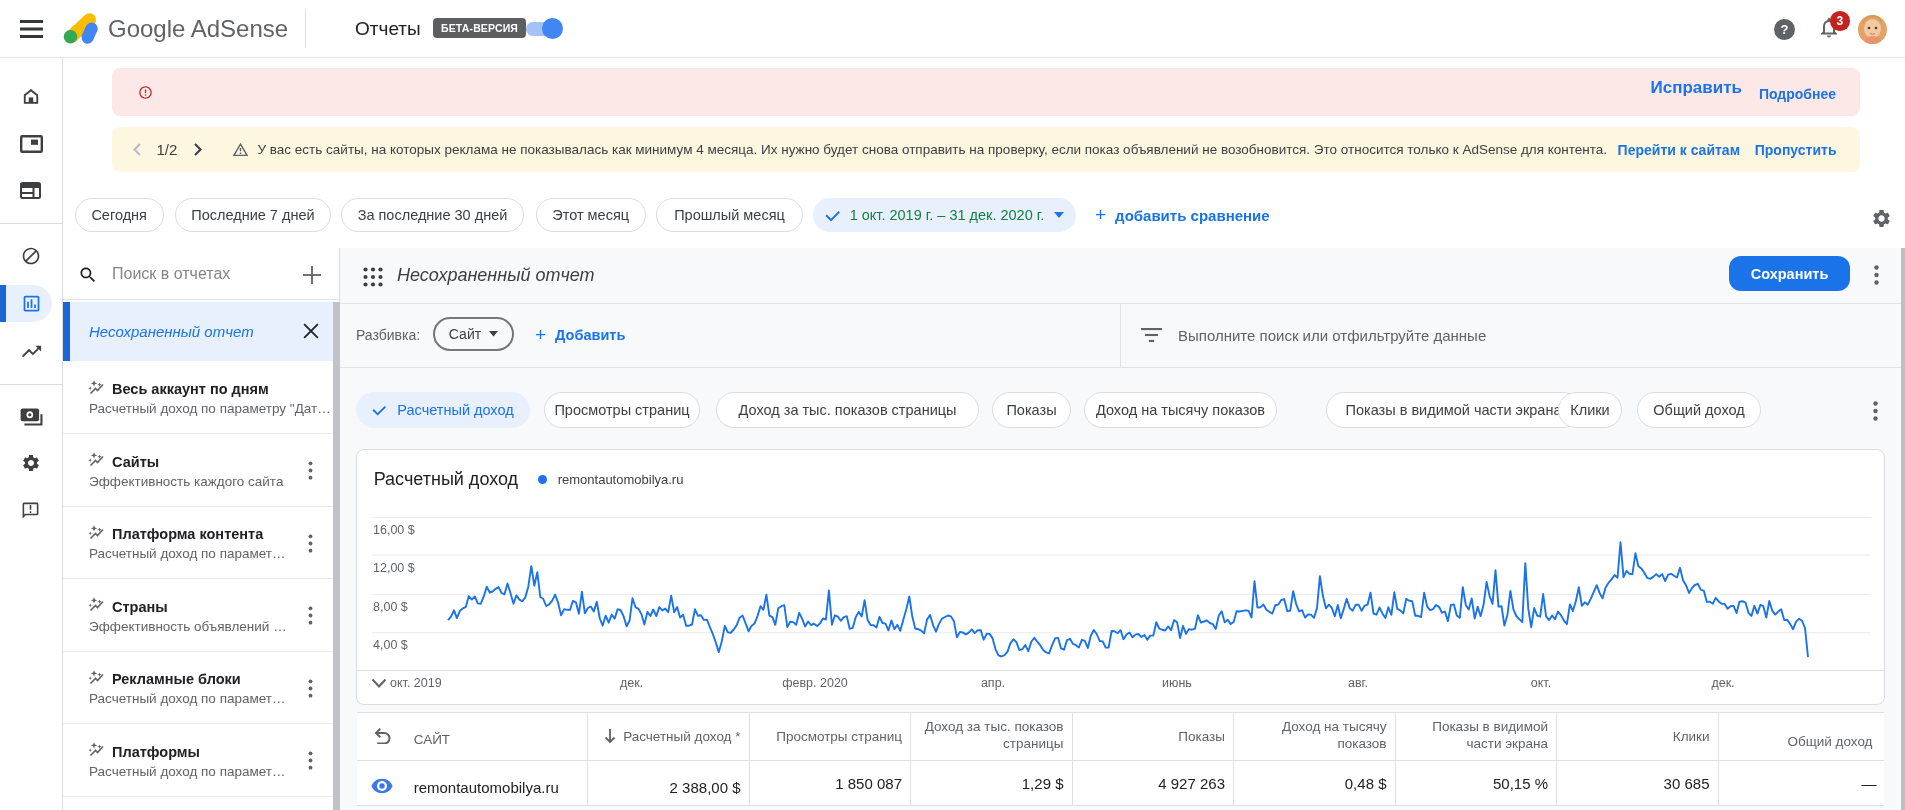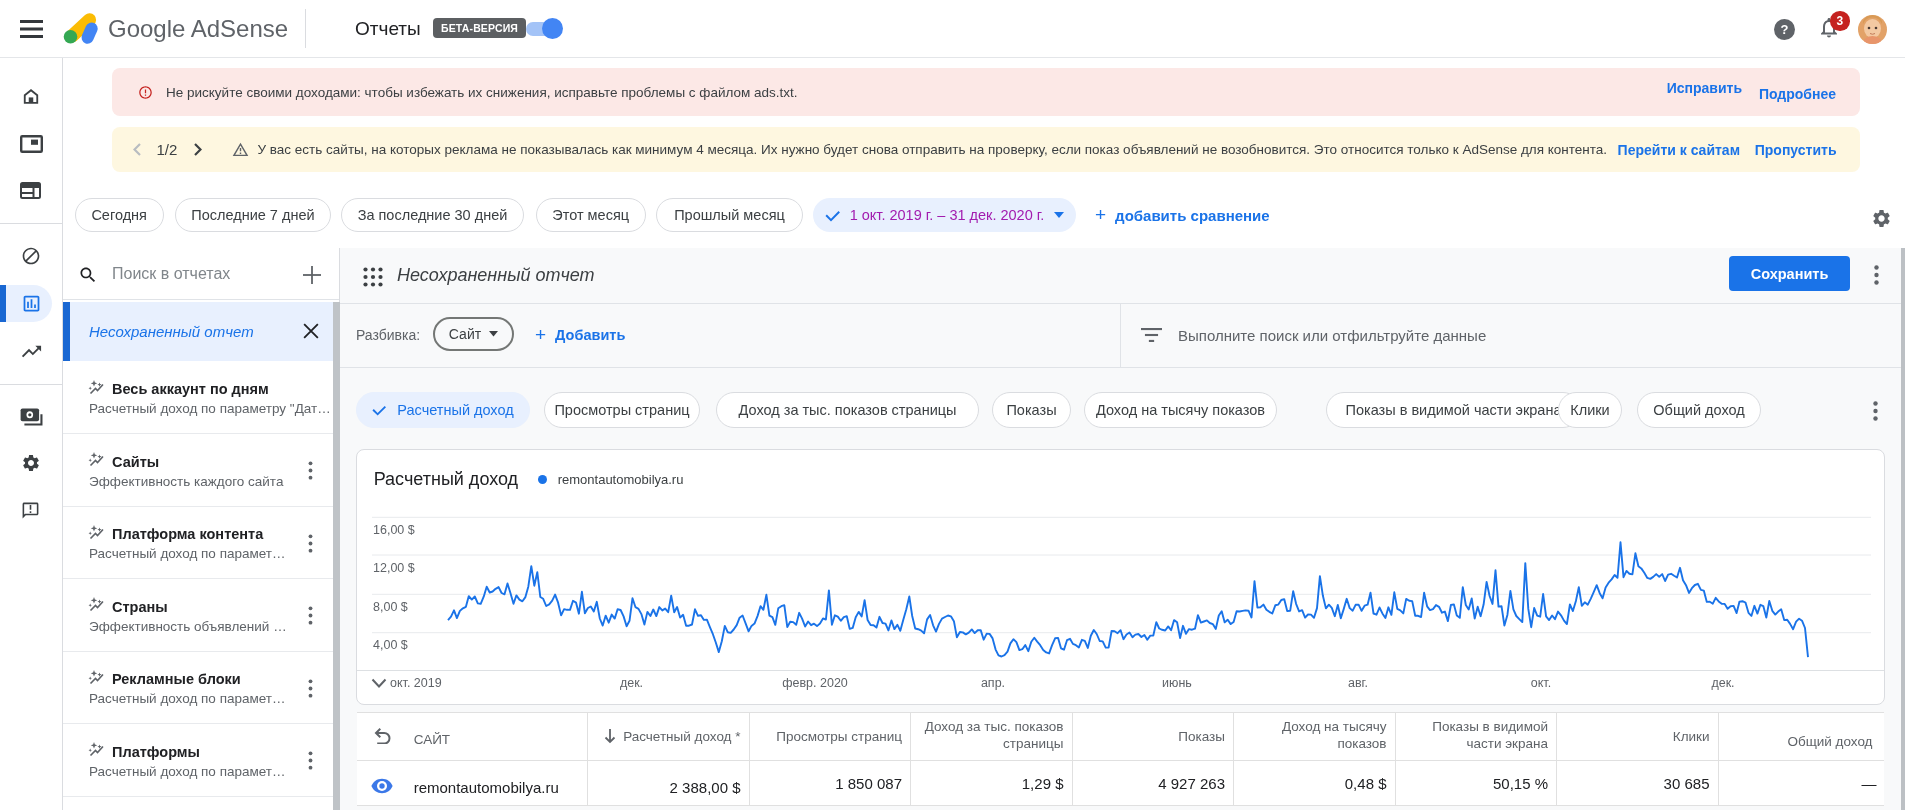--- a/index.html
+++ b/index.html
@@ -122,22 +122,21 @@
       <path fill="#3c4043" d="M20 2H4c-1.1 0-2 .9-2 2v18l4-4h14c1.1 0 2-.9 2-2V4c0-1.1-.9-2-2-2zm0 14H5.17L4 17.17V4h16v12zM11 5h2v6h-2zm0 8h2v2h-2z"></path>
     </svg>
 </div>
 
 <div class="abs" style="left:63px;top:58px;width:1842px;height:123px;background:#fff;">
 
   <div class="abs" style="left:49px;top:10px;width:1748px;height:48px;background:#fce8e6;border-radius:8px;">
     <svg class="abs" style="left:26px;top:16.5px" width="15" height="15" viewBox="0 0 24 24">
         <path fill="#c5221f" d="M12 2C6.48 2 2 6.48 2 12s4.48 10 10 10 10-4.48 10-10S17.52 2 12 2zm0 18c-4.41 0-8-3.59-8-8s3.59-8 8-8 8 3.59 8 8-3.59 8-8 8zm-1-13h2v6h-2zm0 8h2v2h-2z"></path>
       </svg>
-    <div class="abs ctr" style="left:54px;top:0;height:48px;font-size:13.5px;color:#3c4043;">Не рискуйте своими доходами: чтобы избежать их снижения, исправьте проблемы с файлом ads.txt.</div>
-    <div class="abs ctr lnk" style="right:118px;top:0;height:40px;font-size:14px;">Исправить</div>
+    <div class="abs ctr lnk" style="right:118px;top:0;height:40px;font-size:17px;">Исправить</div>
     <div class="abs ctr lnk" style="right:24px;top:0;height:52px;font-size:14px;">Подробнее</div>
   </div>
 
   <div class="abs" style="left:48.5px;top:69px;width:1748px;height:45px;background:#fef7e0;border-radius:8px;">
     <svg class="abs" style="left:120px;top:14.5px" width="17" height="16" viewBox="0 0 24 22">
         <path fill="#5f6368" d="M12 4.6 19.53 17.6H4.47L12 4.6 M12 .6 1 19.6h22L12 .6z M13 14.6h-2v2h2v-2z M13 8.1h-2v4.5h2V8.1z"></path>
       </svg>
     <svg class="abs" style="left:21px;top:16px" width="8" height="13" viewBox="0 0 8 13">
         <path fill="none" stroke="#b8bcc1" stroke-width="2.2" d="M7 1 1.5 6.5 7 12"></path>
       </svg>
@@ -151,21 +150,21 @@
   </div>
   <div class="abs" style="left:0;top:122.5px;width:1842px;height:1px;background:#e0e3e7;"></div>
 </div>
 
 <div class="abs" style="left:63px;top:181px;width:1842px;height:67px;background:#fff;">
   <div class="abs ctr datechip" style="left:11.7px;top:17px;width:89px;">Сегодня</div>
   <div class="abs ctr datechip" style="left:111.7px;top:17px;width:156.5px;">Последние 7 дней</div>
   <div class="abs ctr datechip" style="left:278px;top:17px;width:183px;">За последние 30 дней</div>
   <div class="abs ctr datechip" style="left:472.7px;top:17px;width:110px;">Этот месяц</div>
   <div class="abs ctr datechip" style="left:593px;top:17px;width:147px;">Прошлый месяц</div>
-  <div class="abs ctr" style="left:750px;top:17px;width:263px;height:34px;border-radius:17px;background:#e8f0fe;color:#a21caf;font-size:14.5px;justify-content:center;">
+  <div class="abs ctr" style="left:750px;top:17px;width:263px;height:34px;border-radius:17px;background:#e8f0fe;color:#15803d;font-size:14.5px;justify-content:center;">
     <svg width="16" height="13" viewBox="0 0 24 19" style="margin-right:9px">
         <path fill="#1a73e8" d="M9 14.2 2.8 8 .7 10.1 9 18.4 22.4 5 20.3 2.9z"></path>
       </svg>
     1 окт. 2019 г. – 31 дек. 2020 г.
     <svg width="10" height="6" viewBox="0 0 10 6" style="margin-left:10px">
         <path fill="#1a73e8" d="M0 0l5 6 5-6z"></path>
       </svg>
   </div>
   <div class="abs ctr" style="left:1032px;top:17px;height:34px;color:#1a73e8;font-size:15px;">
     <span style="font-size:19px;margin-right:9px;font-weight:400;">+</span>
@@ -309,21 +308,21 @@
         <circle cx="18.5" cy="3.5" r="2.1"></circle>
         <circle cx="3.5" cy="11" r="2.1"></circle>
         <circle cx="11" cy="11" r="2.1"></circle>
         <circle cx="18.5" cy="11" r="2.1"></circle>
         <circle cx="3.5" cy="18.5" r="2.1"></circle>
         <circle cx="11" cy="18.5" r="2.1"></circle>
         <circle cx="18.5" cy="18.5" r="2.1"></circle>
       </g>
   </svg>
   <div class="abs ctr" style="left:57px;top:0;height:55px;font-size:18px;font-style:italic;color:#3c4043;">Несохраненный отчет</div>
-  <div class="abs ctr" style="left:1389px;top:8px;width:121px;height:35px;background:#1a73e8;border-radius:4px;color:#fff;font-size:14.5px;font-weight:bold;justify-content:center;">Сохранить</div>
+  <div class="abs ctr" style="left:1389px;top:8px;width:121px;height:35px;background:#1a73e8;border-radius:12px;color:#fff;font-size:14.5px;font-weight:bold;justify-content:center;">Сохранить</div>
   <svg class="abs" style="left:1534px;top:17px" width="5" height="20" viewBox="0 0 5 20">
       <g fill="#5f6368">
         <circle cx="2.5" cy="2.5" r="2.2"></circle>
         <circle cx="2.5" cy="10" r="2.2"></circle>
         <circle cx="2.5" cy="17.5" r="2.2"></circle>
       </g>
     </svg>
   <div class="abs" style="left:0;top:55px;width:1565px;height:1px;background:#e0e3e7;"></div>
 
   <div class="abs ctr" style="left:16px;top:55px;height:64px;font-size:14px;color:#5f6368;">Разбивка:</div>

